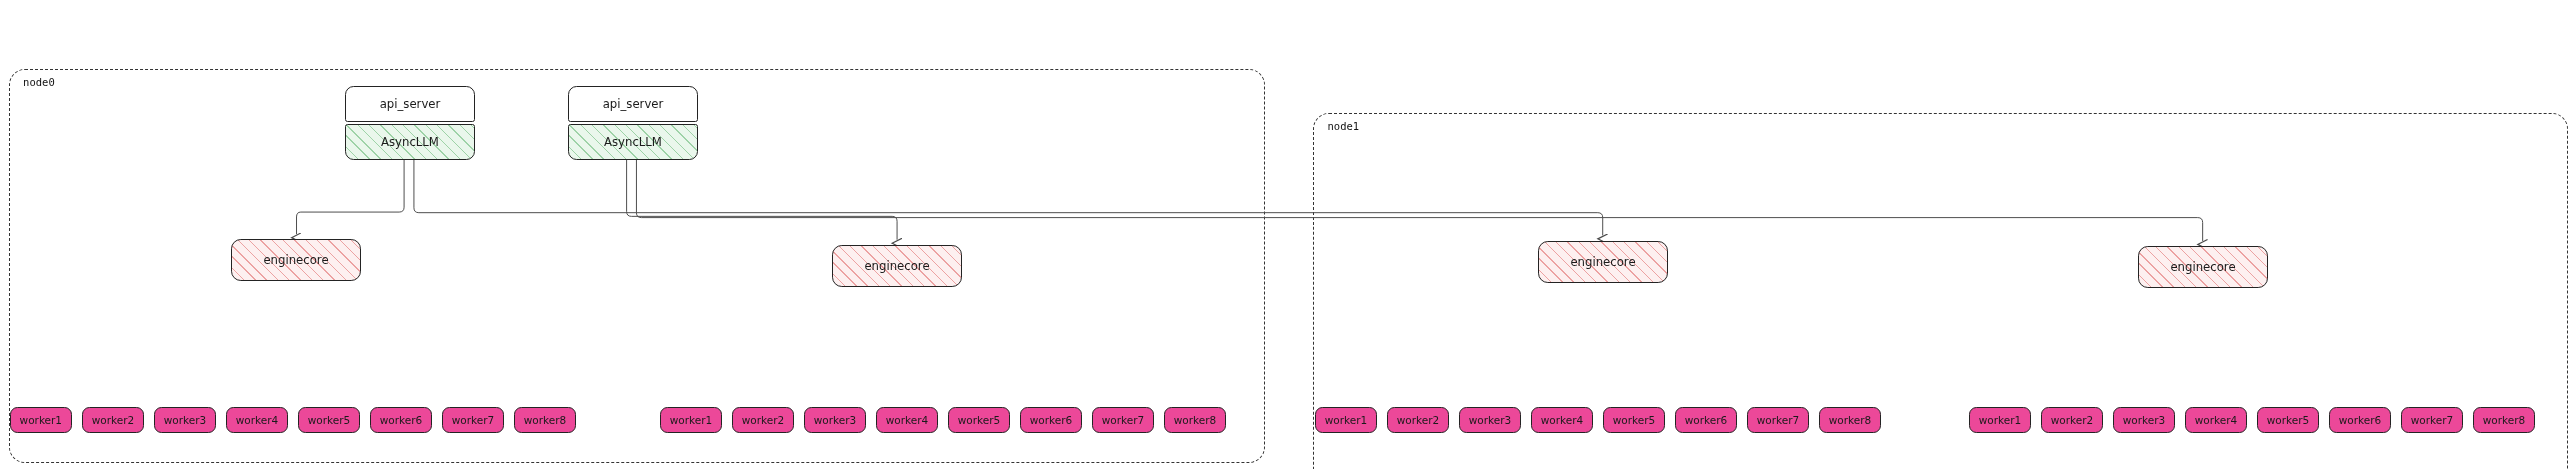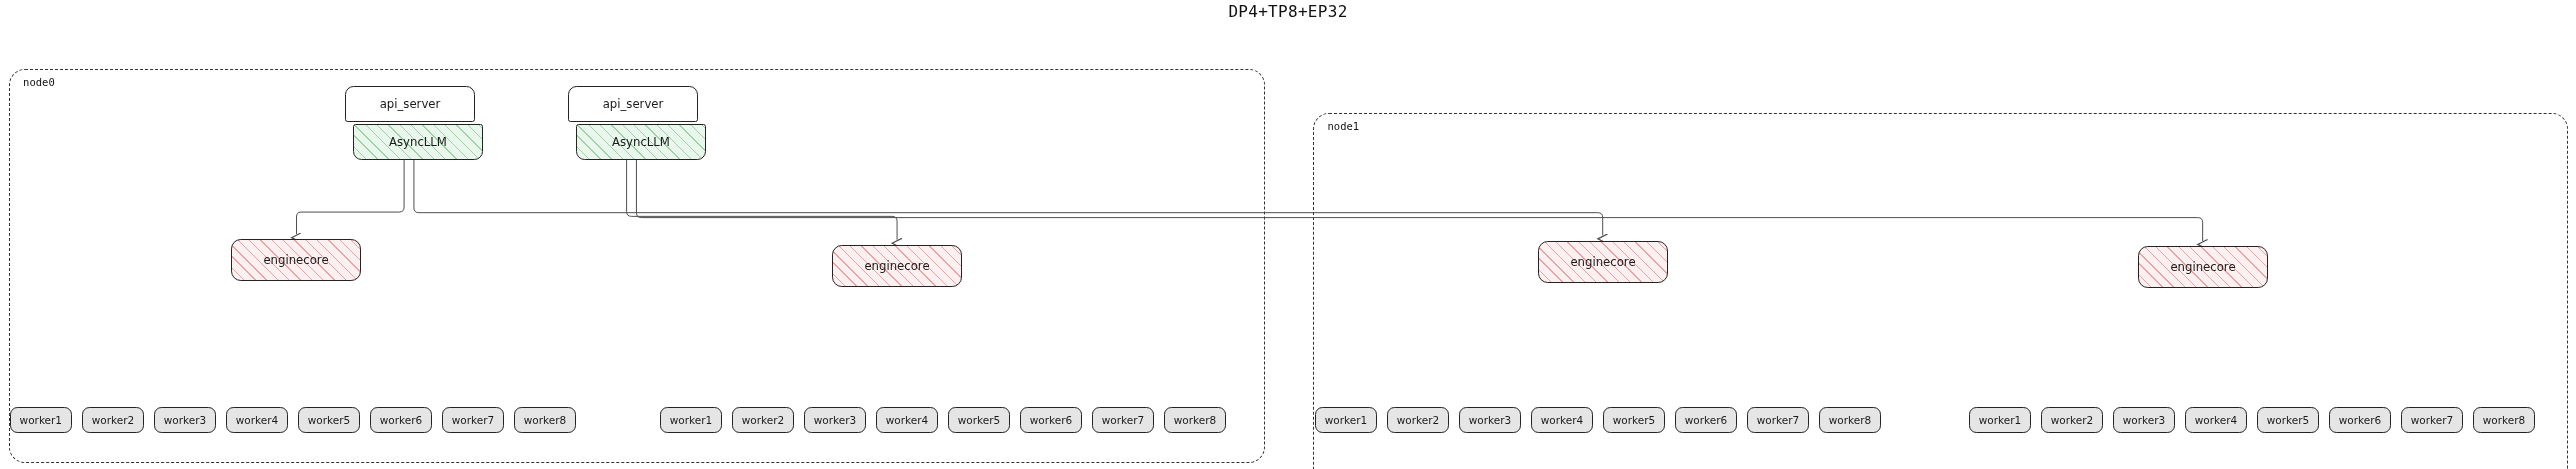--- a/index.html
+++ b/index.html
@@ -77,41 +77,40 @@
   .box-asyncllm {
     border-radius: 2.5px 2.5px 8.6px 8.6px;
     background-color: #eaf7ec;
     background-image: repeating-linear-gradient(
       45deg,
       rgba(95, 180, 110, 0.55) 0px,
       rgba(95, 180, 110, 0.55) 1px,
       rgba(0, 0, 0, 0) 1px,
       rgba(0, 0, 0, 0) 8px
     );
-    margin-left: 8px;
   }
 
   
   .box-enginecore {
     border-radius: 9.8px;
     background-color: #fdf0f0;
     background-image: repeating-linear-gradient(
       45deg,
       rgba(225, 110, 110, 0.6) 0px,
       rgba(225, 110, 110, 0.6) 1px,
       rgba(0, 0, 0, 0) 1px,
       rgba(0, 0, 0, 0) 8px
     );
   }
 
   
   .box-worker {
     border-radius: 7.4px;
     font-size: 10.5px;
-    background: #e5e5e5;
+    background: #ec4899;
   }
 
   
   #edge-layer {
     position: absolute;
     left: 0;
     top: 0;
     width: 2576px;
     height: 469px;
     pointer-events: none;
@@ -120,21 +119,20 @@
     fill: none;
     stroke: #4a4a4a;
     stroke-width: 1.6px;
   }
 </style>
 </head>
 <body>
 
 <div id="stage">
 
-  <div class="diagram-title">DP4+TP8+EP32</div>
 
   <div id="cluster-layer">
       <div class="node-cluster" style="left: 8.6px; top: 69px; width: 1256px; height: 394px; text-align: center;">
         <div class="node-label">node0</div>
       </div>
       <div class="node-cluster" style="left: 1313px; top: 69px; width: 1255px; height: 394px; margin-top: 44px;">
         <div class="node-label">node1</div>
       </div>
     </div>
 

